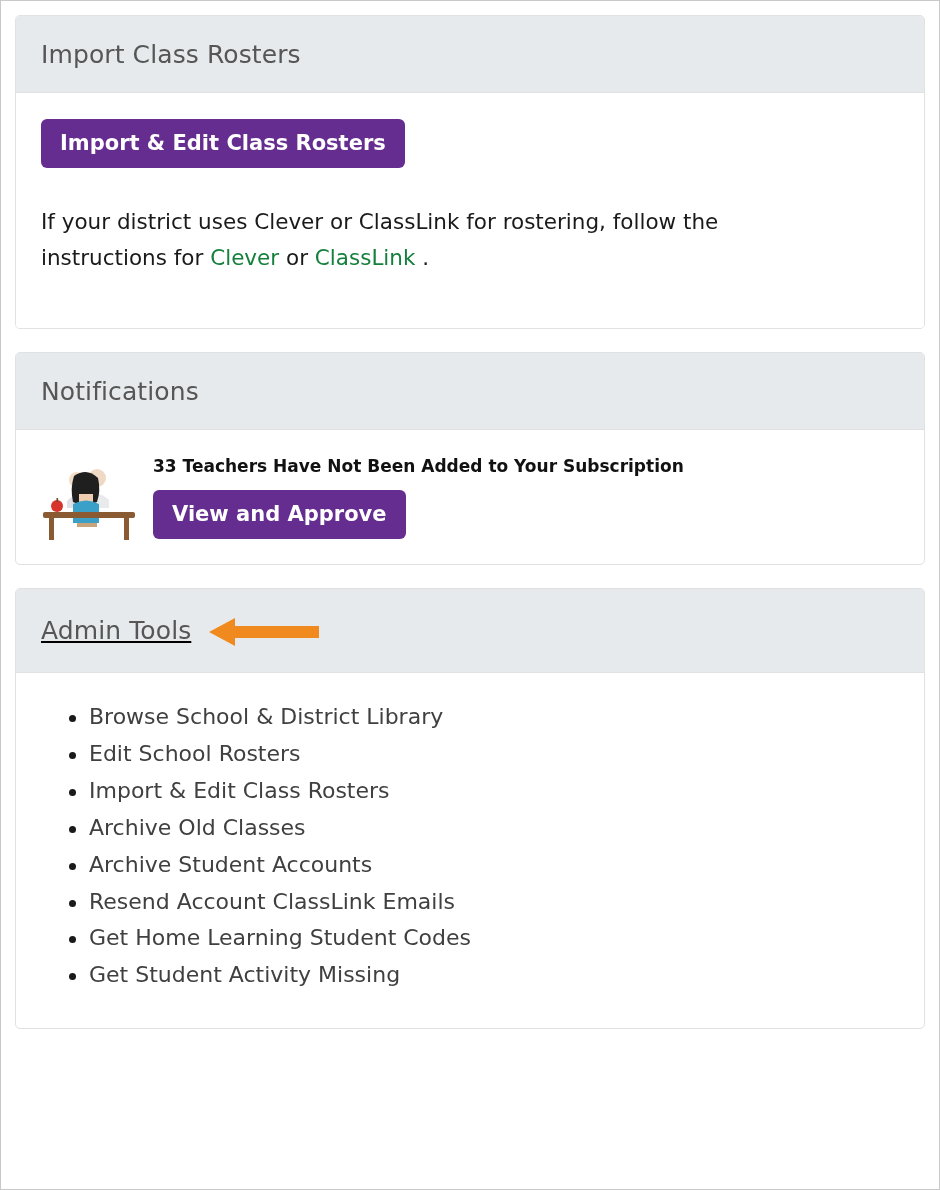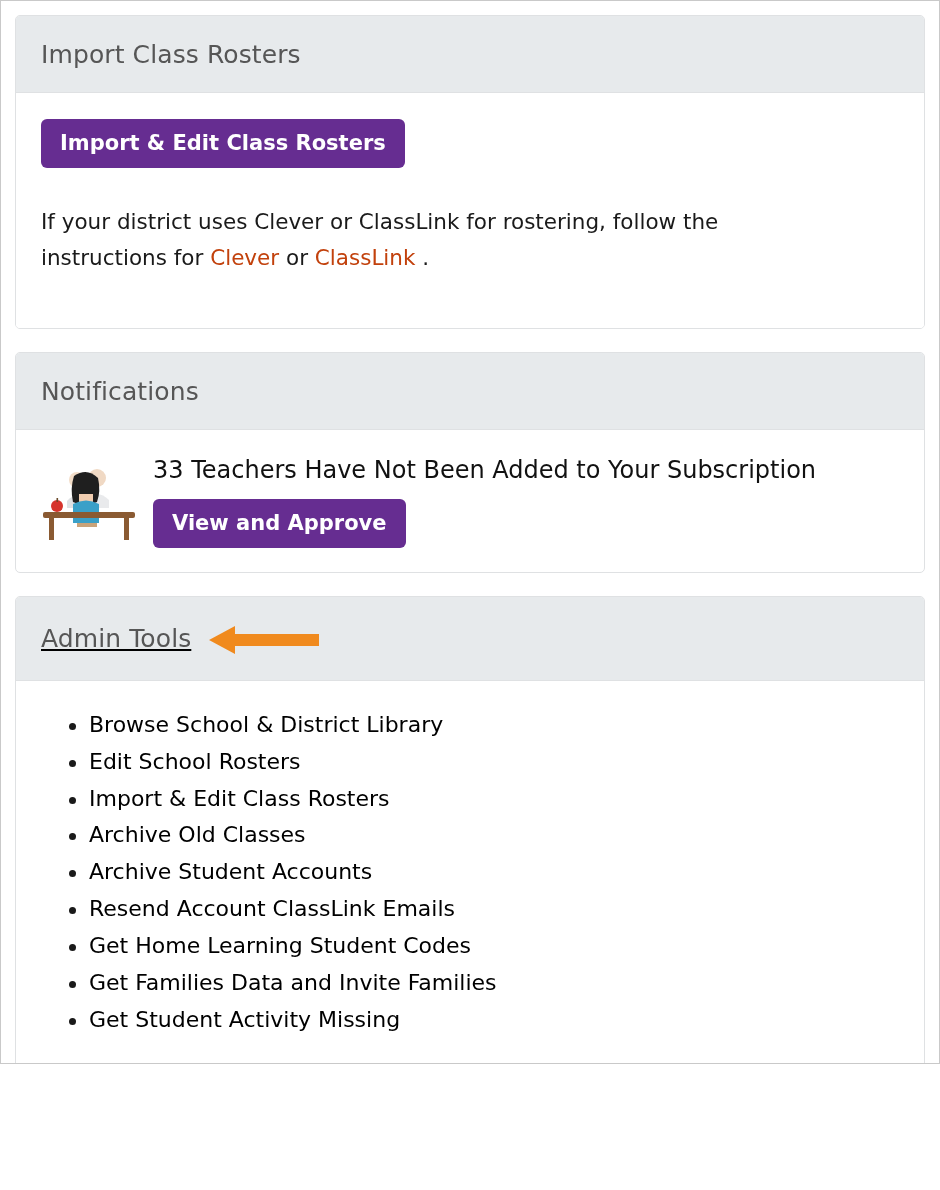--- a/index.html
+++ b/index.html
@@ -6,21 +6,21 @@
   html, body {
     margin: 0;
     padding: 0;
     width: 940px;
     height: 1190px;
     background: #ffffff;
     font-family: "DejaVu Sans", "Liberation Sans", sans-serif;
   }
   .page {
     width: 940px;
-    height: 1064px;
+    height: 1190px;
     background: #ffffff;
     border: 1px solid #c9c9c9;
     padding: 14px 14px 0 14px;
     overflow: hidden;
   }
   .card {
     border: 1px solid #dfe1e3;
     border-radius: 5px;
     background: #ffffff;
     margin-bottom: 23px;
@@ -60,43 +60,43 @@
   }
 
   .paragraph {
     margin-top: 36px;
     font-size: 21.5px;
     color: #1a1a1a;
     line-height: 1.68;
     max-width: 800px;
   }
   .link {
-    color: #c2410c;
+    color: #15803d;
     text-decoration: none;
     cursor: pointer;
   }
 
   
   .notif-body {
     padding: 22px 25px 24px 25px;
     display: flex;
     align-items: flex-start;
     gap: 16px;
   }
   .notif-illustration {
     width: 96px;
     height: 84px;
     flex: 0 0 96px;
     position: relative;
     margin-top: 4px;
   }
   .notif-content { padding-top: 4px; }
   .notif-title {
-    font-size: 24px;
-    font-weight: normal;
+    font-size: 17px;
+    font-weight: bold;
     color: #111111;
     margin-bottom: 14px;
     line-height: 1.2;
   }
 
   
   .admin-header { position: relative; text-decoration: underline; }
   .arrow-wrap {
     display: inline-flex;
     align-items: center;
@@ -121,21 +121,21 @@
     content: "";
     position: absolute;
     left: -20px;
     top: 16px;
     width: 7px;
     height: 7px;
     background: #1a1a1a;
     border-radius: 50%;
   }
   ul.tool-list li a {
-    color: #000000;
+    color: #404040;
     text-decoration: none;
     cursor: pointer;
   }
 </style>
 </head>
 <body>
 
 <div class="page">
 
   <section class="card">
@@ -197,19 +197,18 @@
     </div>
     <div class="tools-body">
       <ul class="tool-list">
         <li><a href="#">Browse School &amp; District Library</a></li>
         <li><a href="#">Edit School Rosters</a></li>
         <li><a href="#">Import &amp; Edit Class Rosters</a></li>
         <li><a href="#">Archive Old Classes</a></li>
         <li><a href="#">Archive Student Accounts</a></li>
         <li><a href="#">Resend Account ClassLink Emails</a></li>
         <li><a href="#">Get Home Learning Student Codes</a></li>
-        <li><a href="#">Get Families Data and Invite Families</a></li>
         <li><a href="#">Get Student Activity Missing</a></li>
       </ul>
     </div>
   </section>
 
 </div>
 
 </body></html>

